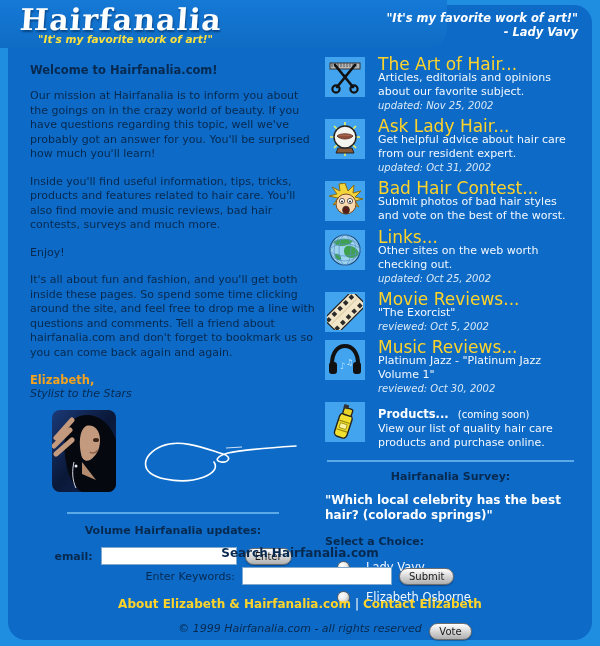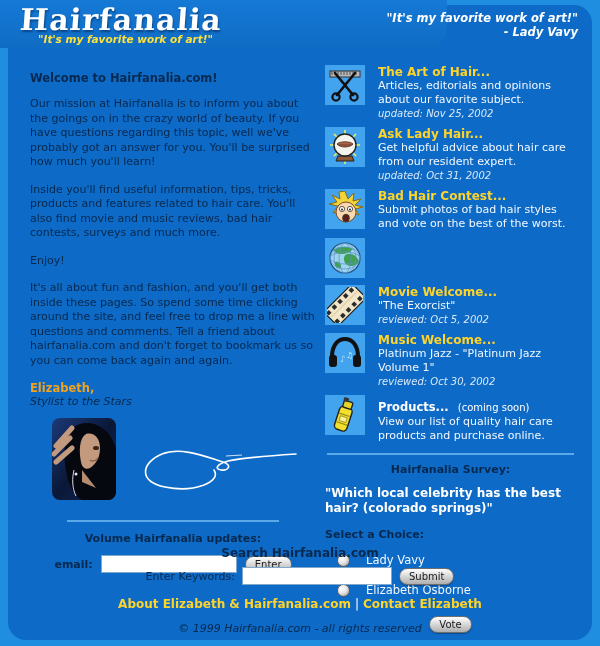--- a/index.html
+++ b/index.html
@@ -27,21 +27,21 @@
   }
   .logo-tagline {
     color:#FFE23C; font-size:10.5px; font-weight:bold; font-style:italic;
     margin-left:18px; margin-top:-3px;
   }
   .header-quote {
     position:absolute; right:22px; top:11px; text-align:right; z-index:3;
     color:#FFFFFF; font-size:11.5px; font-weight:bold; font-style:italic; line-height:14px;
   }
   
-  .columns { position:absolute; left:0; top:60px; right:0; display:flex; }
+  .columns { position:absolute; left:0; top:52px; right:0; display:flex; }
   .left-col { width:286px; margin-left:22px; }
   .right-col { flex:1; margin-left:9px; margin-right:16px; }
   
   .welcome-heading { font-size:11.5px; font-weight:bold; margin:6px 0 12px 0; }
   .left-col p { font-size:11px; line-height:14.5px; margin-bottom:13px; }
   .sig-name { color:#F2A21F; font-weight:bold; font-size:11.5px; margin-top:2px; }
   .sig-title { font-style:italic; font-size:11px; margin-bottom:10px; }
   .photo-row { display:flex; align-items:flex-start; height:88px; margin-left:22px; }
   .photo { width:64px; height:82px; border-radius:8px; overflow:hidden; flex:none; }
   .signature { margin-left:8px; margin-top:14px; }
@@ -61,21 +61,21 @@
     box-shadow:0 1px 1px rgba(0,30,70,.4);
     text-align:right;
   }
   
   .nav-item { display:flex; margin-bottom:7px; }
   .nav-icon {
     width:40px; height:40px; background:#42A3EE; flex:none; margin-right:13px;
     display:flex; align-items:center; justify-content:center;
   }
   .nav-text { padding-top:1px; }
-  .item-title { color:#FFD42A; font-size:12px; font-weight:bold; line-height:13px; }
+  .item-title { color:#FFD42A; font-size:17px; font-weight:normal; line-height:13px; }
   .item-title-plain { color:#FFFFFF; font-size:11.5px; font-weight:bold; display:inline; }
   .item-title-suffix { color:#FFFFFF; font-size:10px; display:inline; margin-left:4px; }
   .item-desc { color:#F2F8FF; font-size:11px; line-height:14px; max-width:205px; }
   .item-date { color:#D9E9F8; font-size:10px; font-style:italic; line-height:13px; }
   .divider-right { height:2px; background:#5CA9E8; margin:10px 2px 8px 2px; border:none; }
   
   .survey-heading { text-align:center; font-size:11px; font-weight:bold; margin-bottom:10px; }
   .survey-question { color:#FFFFFF; font-size:12px; font-weight:bold; line-height:15px; margin-bottom:12px; }
   .survey-select { font-size:11px; font-weight:bold; margin-bottom:12px; }
   .radio-row { display:flex; align-items:center; margin:0 0 16px 12px; }
@@ -220,20 +220,25 @@
             <path d="M20 14 C26 13 31 17 32 22 C28 27 21 27 18 23 C16 19 17 15 20 14 Z" fill="#3FA050"></path>
             <path d="M8 22 C12 21 15 24 14 28 C10 29 7 26 8 22 Z" fill="#3FA050"></path>
             <g stroke="#5A90C8" stroke-width="0.7" fill="none">
               <ellipse cx="18" cy="18" rx="15" ry="6"></ellipse>
                 <ellipse cx="18" cy="18" rx="15" ry="11"></ellipse>
               <ellipse cx="18" cy="18" rx="6" ry="15"></ellipse>
                 <ellipse cx="18" cy="18" rx="11" ry="15"></ellipse>
             </g>
           </svg>
         </div>
+        <div class="nav-text">
+          <div class="item-title">Links...</div>
+          <div class="item-desc">Other sites on the web worth checking out.</div>
+          <div class="item-date">updated: Oct 25, 2002</div>
+        </div>
       </div>
 
       <div class="nav-item">
         <div class="nav-icon">
           <svg width="36" height="36" viewBox="0 0 36 36">
             <g transform="rotate(45 18 18)">
               <rect x="8" y="-2" width="20" height="40" fill="#F2E6C8" stroke="#222" stroke-width="1.2"></rect>
               <g fill="#2A2A2A">
                 <rect x="10" y="1" width="4" height="4"></rect>
                   <rect x="10" y="9" width="4" height="4"></rect>
@@ -244,38 +249,38 @@
                   <rect x="22" y="9" width="4" height="4"></rect>
                   <rect x="22" y="17" width="4" height="4"></rect>
                   <rect x="22" y="25" width="4" height="4"></rect>
                   <rect x="22" y="33" width="4" height="4"></rect>
               </g>
               <path d="M17 0 V36" stroke="#D8C8A0" stroke-width="1"></path>
             </g>
           </svg>
         </div>
         <div class="nav-text">
-          <div class="item-title">Movie Welcome...</div>
+          <div class="item-title">Movie Reviews...</div>
           <div class="item-desc">"The Exorcist"</div>
           <div class="item-date">reviewed: Oct 5, 2002</div>
         </div>
       </div>
 
       <div class="nav-item">
         <div class="nav-icon">
           <svg width="36" height="36" viewBox="0 0 36 36">
             <path d="M5 22 C5 10 11 4 18 4 C25 4 31 10 31 22" stroke="#111" stroke-width="4" fill="none"></path>
             <rect x="2" y="20" width="8" height="12" rx="3" fill="#111"></rect>
             <rect x="26" y="20" width="8" height="12" rx="3" fill="#111"></rect>
             <text x="13" y="27" font-size="9" fill="#AEE2FF" font-family="DejaVu Sans, sans-serif">♪</text>
             <text x="19" y="23" font-size="8" fill="#D8F0FF" font-family="DejaVu Sans, sans-serif">♫</text>
           </svg>
         </div>
         <div class="nav-text">
-          <div class="item-title">Music Welcome...</div>
+          <div class="item-title">Music Reviews...</div>
           <div class="item-desc">Platinum Jazz - "Platinum Jazz Volume 1"</div>
           <div class="item-date">reviewed: Oct 30, 2002</div>
         </div>
       </div>
 
       <div class="nav-item">
         <div class="nav-icon">
           <svg width="36" height="36" viewBox="0 0 36 36">
             <g transform="rotate(18 18 18)">
               <rect x="11" y="10" width="13" height="24" rx="4" fill="#F2E02E" stroke="#222" stroke-width="1.4"></rect>

